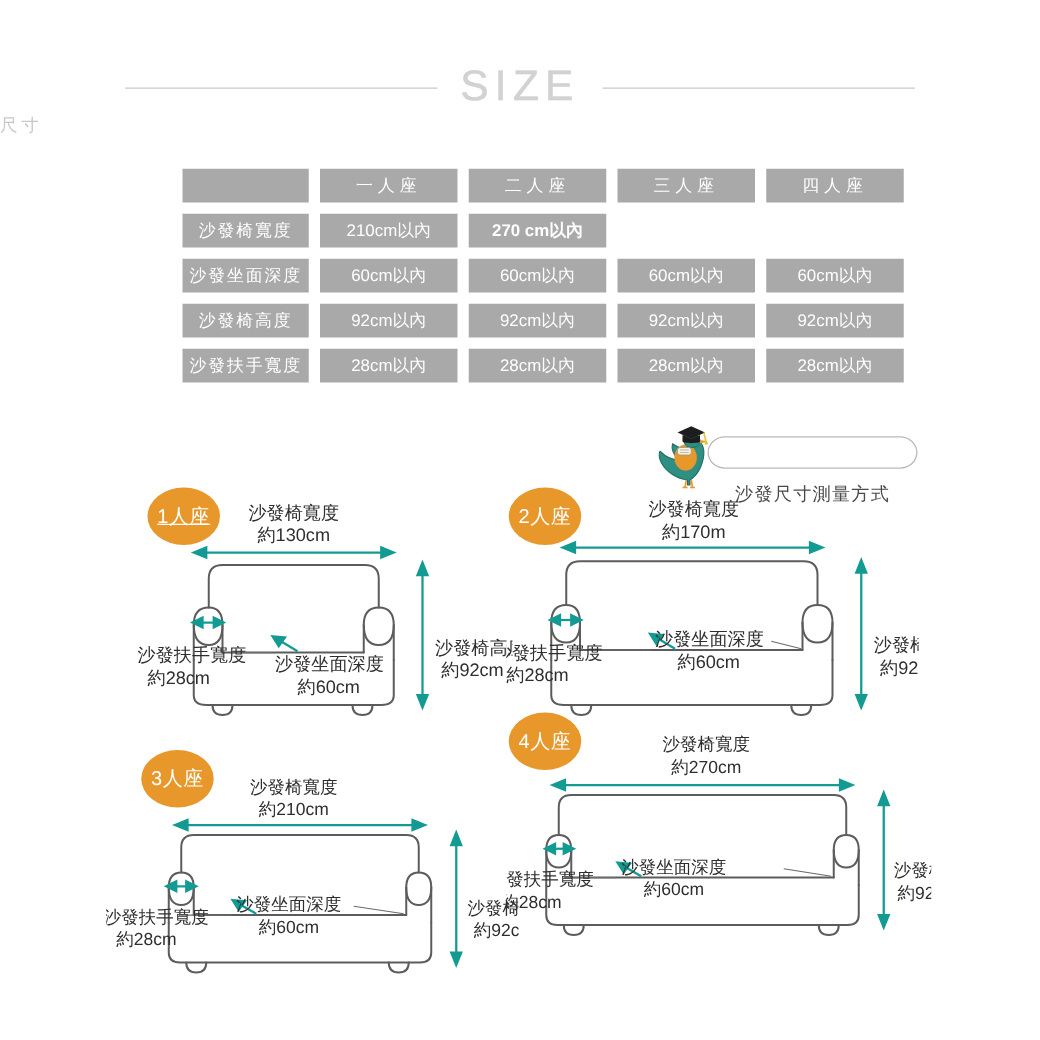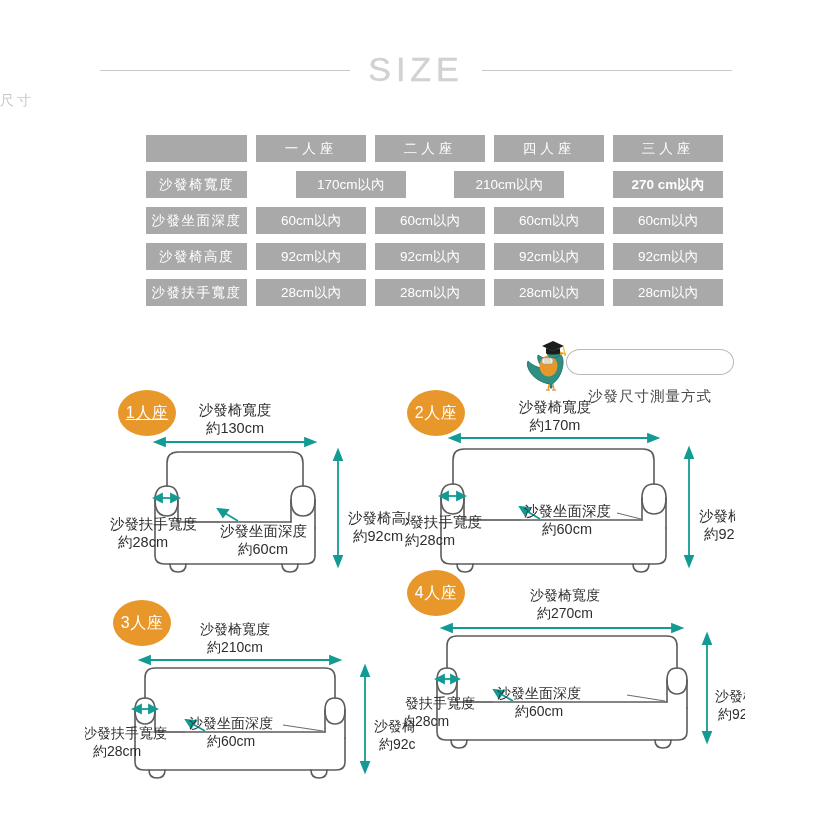--- a/index.html
+++ b/index.html
@@ -25,21 +25,21 @@
     font-weight:300;
     -webkit-text-stroke:0.4px #cfcfcf;
   }
   .hdr-sub{
     position:absolute;left:0;top:50px;width:832px;
     font-size:14px;letter-spacing:3px;color:#c8c8c8;
   }
 
   
   .table{position:absolute;left:146px;top:135px;}
-  .trow{display:flex;gap:9px;margin-bottom:9px;justify-content:space-between;}
+  .trow{display:flex;gap:9px;margin-bottom:9px;}
   .cell{
     background:#a9a9a9;color:#ffffff;
     height:27px;line-height:27px;text-align:center;
     font-size:13.5px;box-sizing:border-box;
     white-space:nowrap;overflow:hidden;
   }
   .cell.rowhead{width:101px;letter-spacing:1.5px;}
   .cell.colhead{width:110px;letter-spacing:4px;}
   .cell.val{width:110px;letter-spacing:0px;}
   .cell.blank{width:101px;}
@@ -91,27 +91,26 @@
     <div class="hdr-line right"></div>
     <div class="hdr-size">SIZE</div>
     <div class="hdr-sub">尺寸</div>
   </div>
 
   <div class="table">
     <div class="trow">
       <div class="cell blank"></div>
       <div class="cell colhead">一人座</div>
       <div class="cell colhead">二人座</div>
+      <div class="cell colhead">三人座</div>
       <div class="cell colhead">四人座</div>
-      <div class="cell colhead">三人座</div>
     </div>
 
     <div class="trow">
       <div class="cell rowhead">沙發椅寬度</div>
-      <div class="cell val">170cm以內</div>
       <div class="cell val">210cm以內</div>
       <div class="cell val bold">270 cm以內</div>
     </div>
 
     <div class="trow">
       <div class="cell rowhead">沙發坐面深度</div>
       <div class="cell val">60cm以內</div>
       <div class="cell val">60cm以內</div>
       <div class="cell val">60cm以內</div>
       <div class="cell val">60cm以內</div>

